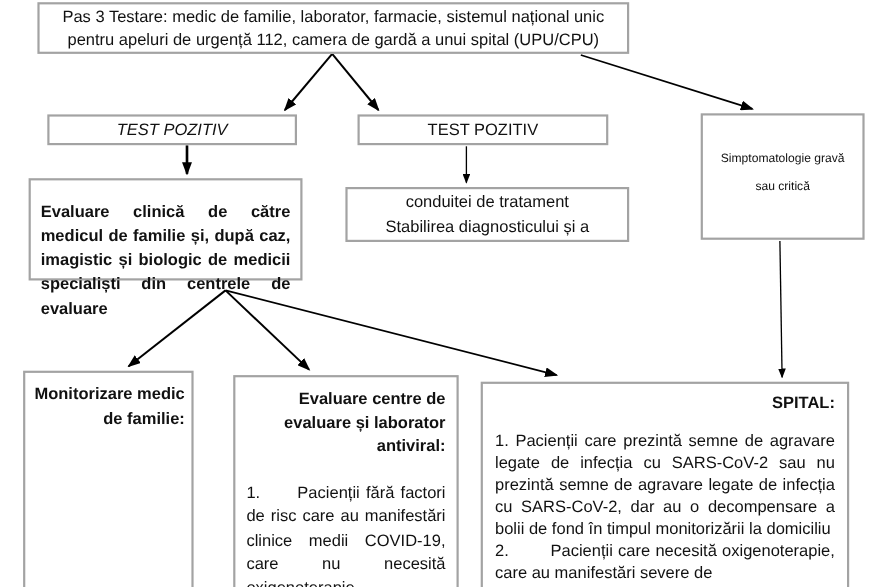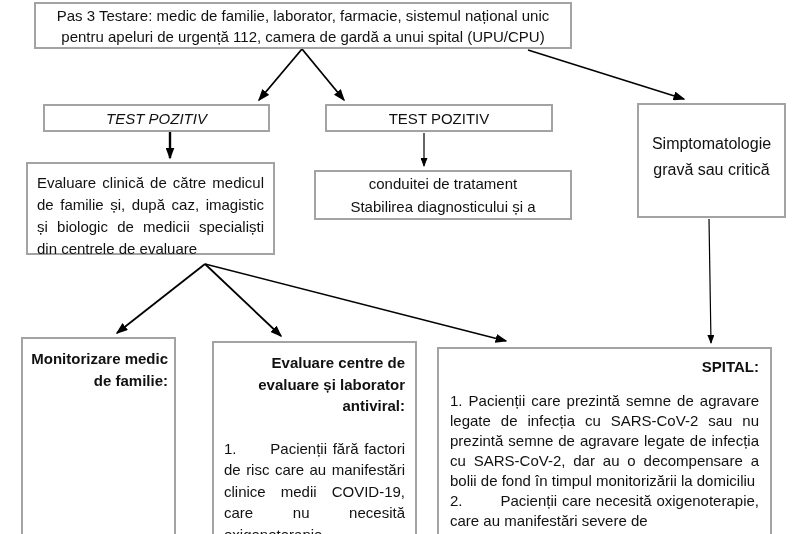--- a/index.html
+++ b/index.html
@@ -35,29 +35,30 @@
     font-size: 15px;
     font-style: italic;
   }
   #test-negativ {
     left: 325px; top: 104px; width: 228px; height: 28px;
     font-size: 15px;
   }
   #simptomatologie {
     left: 637px; top: 103px; width: 149px; height: 115px;
     border-width: 2.5px;
-    font-size: 16px; line-height: 26px;
+    font-size: 11px; line-height: 26px;
     padding: 0 6px 8px 6px;
   }
   #evaluare-clinica {
     left: 26px; top: 162px; width: 249px; height: 93px;
     border-width: 2.5px;
-    padding: 8px 9px;
+    padding: 18px 9px;
     font-size: 15px; line-height: 22px;
     text-align: justify;
+    font-weight: bold;
   }
   #stabilire {
     left: 314px; top: 170px; width: 258px; height: 50px;
     font-size: 15px; line-height: 23px;
   }
   #monitorizare {
     left: 21px; top: 337px; width: 155px; height: 205px;
     border-width: 2.5px;
     padding: 9px 6px;
     font-size: 15px; line-height: 21.5px;

